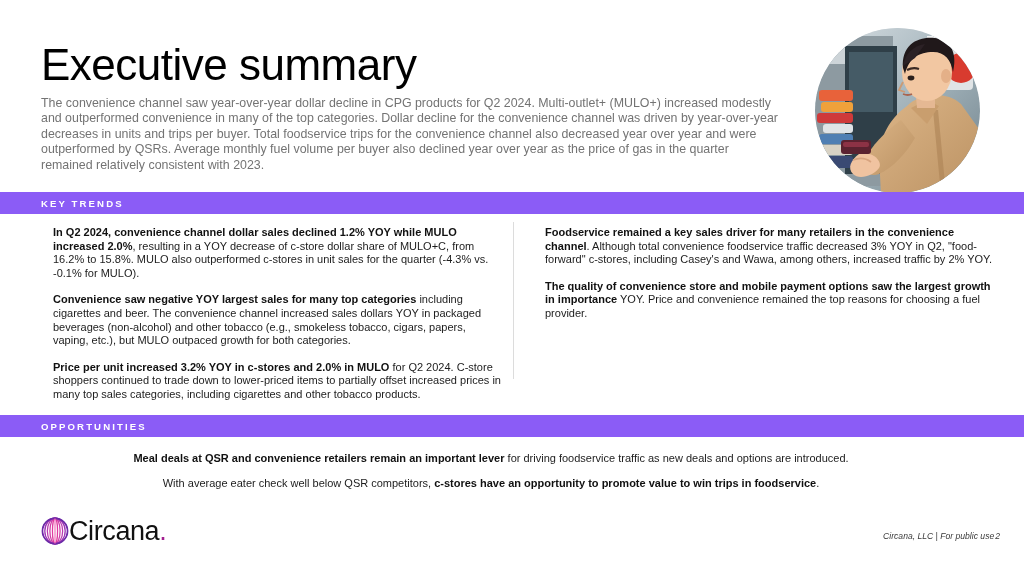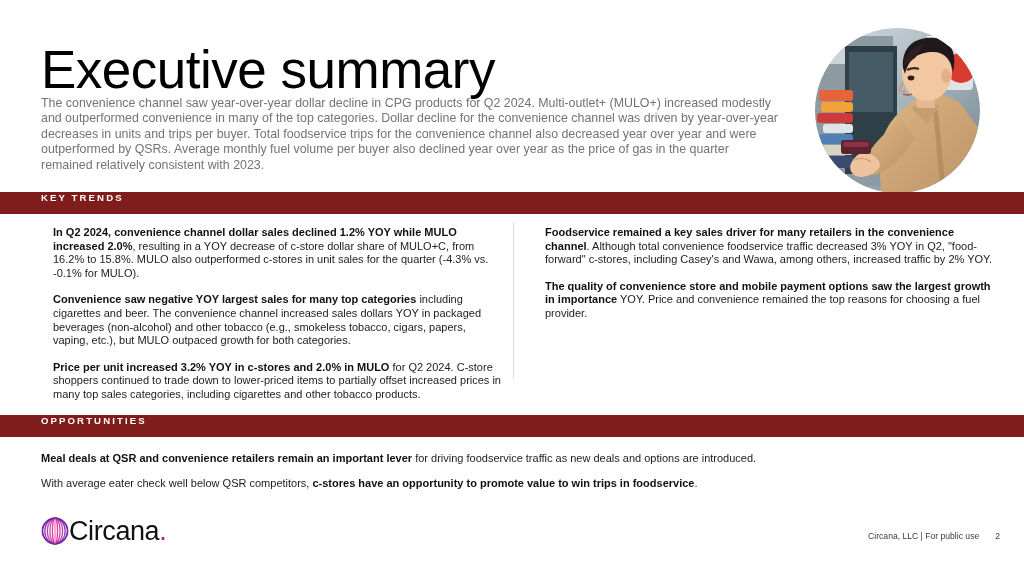--- a/index.html
+++ b/index.html
@@ -20,21 +20,21 @@
     width: 1024px;
     height: 576px;
     background: #ffffff;
   }
 
   
   .title {
     position: absolute;
     left: 41px;
     top: 42px;
-    font-size: 53px;
+    font-size: 44px;
     font-weight: 400;
     letter-spacing: -0.5px;
     color: #000000;
     line-height: 1.05;
     white-space: nowrap;
   }
 
   
   .intro {
     position: absolute;
@@ -59,23 +59,23 @@
     background: #cfd6da;
   }
   .hero-photo svg { display: block; }
 
   
   .band {
     position: absolute;
     left: 0;
     width: 1024px;
     height: 22px;
-    background: #7f1d1d;
+    background: #8b5cf6;
     display: flex;
-    align-items: flex-start;
+    align-items: center;
   }
   .band-label {
     margin-left: 41px;
     color: #ffffff;
     font-size: 9.6px;
     font-weight: bold;
     letter-spacing: 2.1px;
   }
   #band-key-trends { top: 192px; }
   #band-opportunities { top: 415px; }
@@ -110,20 +110,21 @@
 
   
   .opps {
     position: absolute;
     left: 41px;
     top: 452px;
     width: 900px;
     font-size: 11px;
     line-height: 13.6px;
     color: #1c1c1c;
+    text-align: center;
   }
   .opps p { margin: 0 0 11px 0; }
   .opps p:last-child { margin-bottom: 0; }
 
   b, strong { font-weight: bold; color: #111111; }
 
   
   .footer-logo {
     position: absolute;
     left: 38px;
@@ -144,21 +145,22 @@
   .logo-dot { color: #a21f8f; }
 
   .footer-meta {
     position: absolute;
     right: 24px;
     top: 531px;
     font-size: 8.6px;
     color: #3a3a3a;
     display: flex;
     align-items: flex-end;
-    gap: 16px;
+    gap: 1px;
+    font-style: italic;
   }
   .footer-page { color: #3a3a3a; }
 </style>
 </head>
 <body>
 
 <div class="slide">
 
   <div class="title">Executive summary</div>
 

